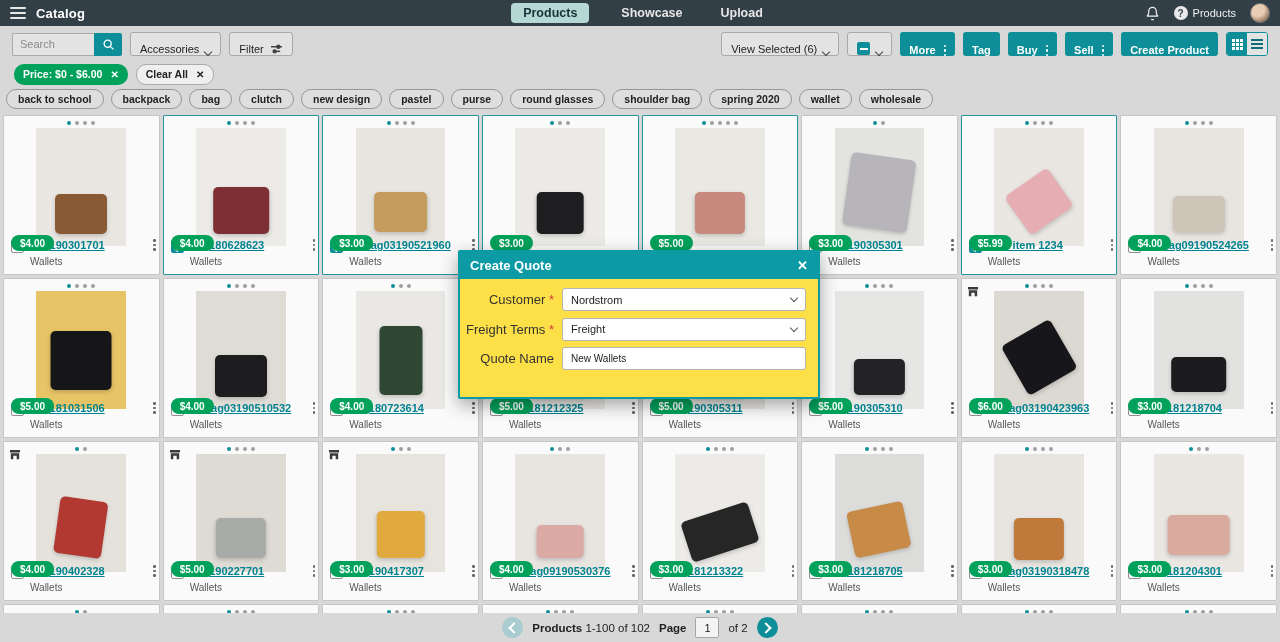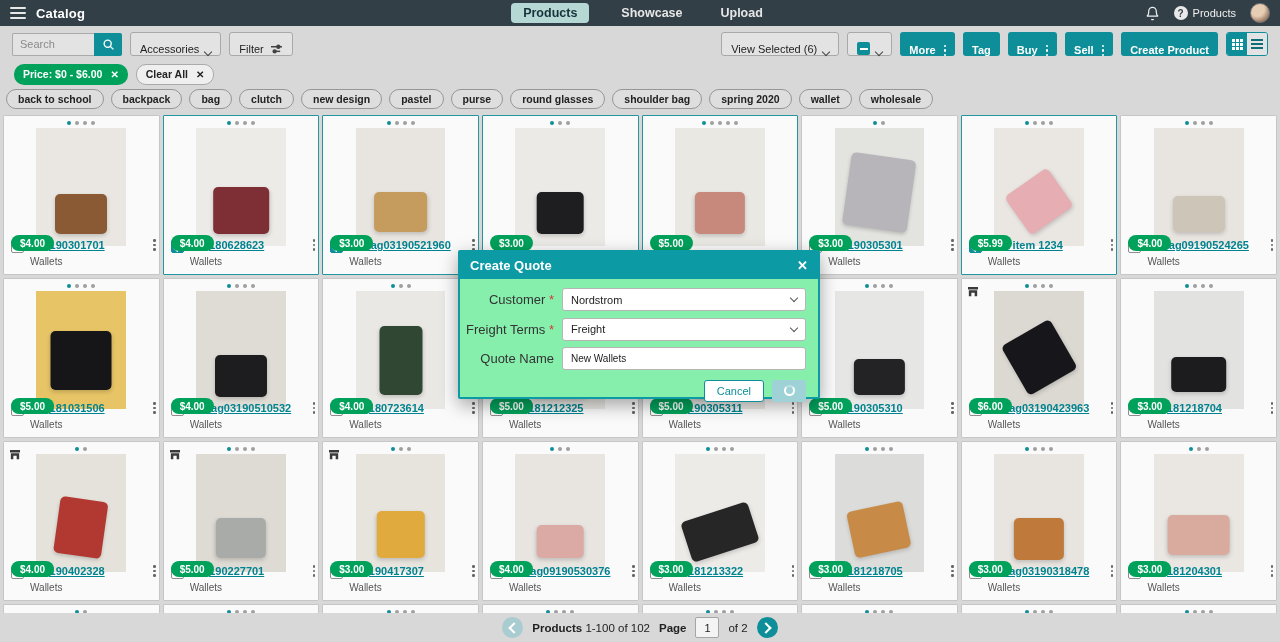--- a/index.html
+++ b/index.html
@@ -67,21 +67,21 @@
   .price { position:absolute; left:7px; top:119px; background:#00a15b; color:#fff; font-size:10px; font-weight:bold; padding:2.5px 9px; border-radius:10px; z-index:2; }
   .cfoot { position:absolute; bottom:5px; left:7px; right:3px; display:flex; align-items:flex-start; gap:6px; }
   .cb { width:13px; height:13px; border:1.5px solid #8d8d8d; border-radius:2px; background:#fdfdfd; margin-top:1px; cursor:pointer; flex:none; }
   .cb.checked { background:#0d8e98; border-color:#0d8e98; position:relative; }
   .cb.checked::after { content:""; position:absolute; left:3px; top:0.5px; width:4px; height:7px; border:solid #fff; border-width:0 2px 2px 0; transform:rotate(40deg); }
   .meta { flex:1; min-width:0; overflow:hidden; }
   .pname { display:block; font-size:11px; font-weight:bold; color:#00838f; text-decoration:underline; white-space:nowrap; cursor:pointer; }
   .pcat { font-size:10px; color:#555;margin-top:6px; }
 
   
-  .modal { position:absolute; left:458px; top:250px; width:362px; height:149px; background:#86efac; border:2px solid #0c9aa5; border-radius:2px; box-shadow:0 6px 18px rgba(0,0,0,.35); z-index:60; }
+  .modal { position:absolute; left:458px; top:250px; width:362px; height:149px; background:#fde047; border:2px solid #0c9aa5; border-radius:2px; box-shadow:0 6px 18px rgba(0,0,0,.35); z-index:60; }
   .modal-head { height:27px; background:#0c9aa5; color:#fff; display:flex; align-items:center; justify-content:space-between; padding:0 10px; }
   .modal-title { font-size:13px; font-weight:bold; }
   .modal-close { font-size:13px; font-weight:bold; cursor:pointer; }
   .modal-body { padding:9px 12px 0 0; }
   .mrow { display:flex; align-items:center; margin-bottom:6.5px; }
   .mlabel { width:102px; text-align:right; font-size:13px; color:#333; padding-right:8px; flex:none; }
   .req { color:#d43c3c; }
   .fld { flex:1; height:23px; border:1px solid #b5b5b5; border-radius:3px; background:#fff; display:flex; align-items:center; padding:0 8px; font-size:11px; color:#222; cursor:pointer; }
   .fld .fchev { margin-left:auto; border:solid #555; border-width:0 1.5px 1.5px 0; padding:2.5px; transform:rotate(45deg); margin-top:-3px; }
   .fld input { border:none; outline:none; font-size:10px; width:100%; font-family:inherit; color:#222; background:transparent; }
@@ -998,26 +998,20 @@
           <span class="fchev"></span>
         </div>
       </div>
       <div class="mrow">
         <span class="mlabel">Quote Name</span>
         <div class="fld">
           <input value="New Wallets" style="">
         </div>
       </div>
     </div>
-  <div class="mfoot">
-    <button class="cancel-btn">Cancel</button>
-    <button class="loading-btn">
-        <i></i>
-      </button>
-  </div>
 </div>
 
 <div class="bottom-bar">
   <span class="pg-circle pg-prev">
       <span></span>
     </span>
   <span class="pg-text"><span class="pg-bold">Products</span> <span>1-100 of 102</span></span>
   <span class="pg-text pg-bold">Page</span>
   <input class="pg-input" value="1" style="">
   <span class="pg-text">of 2</span>

